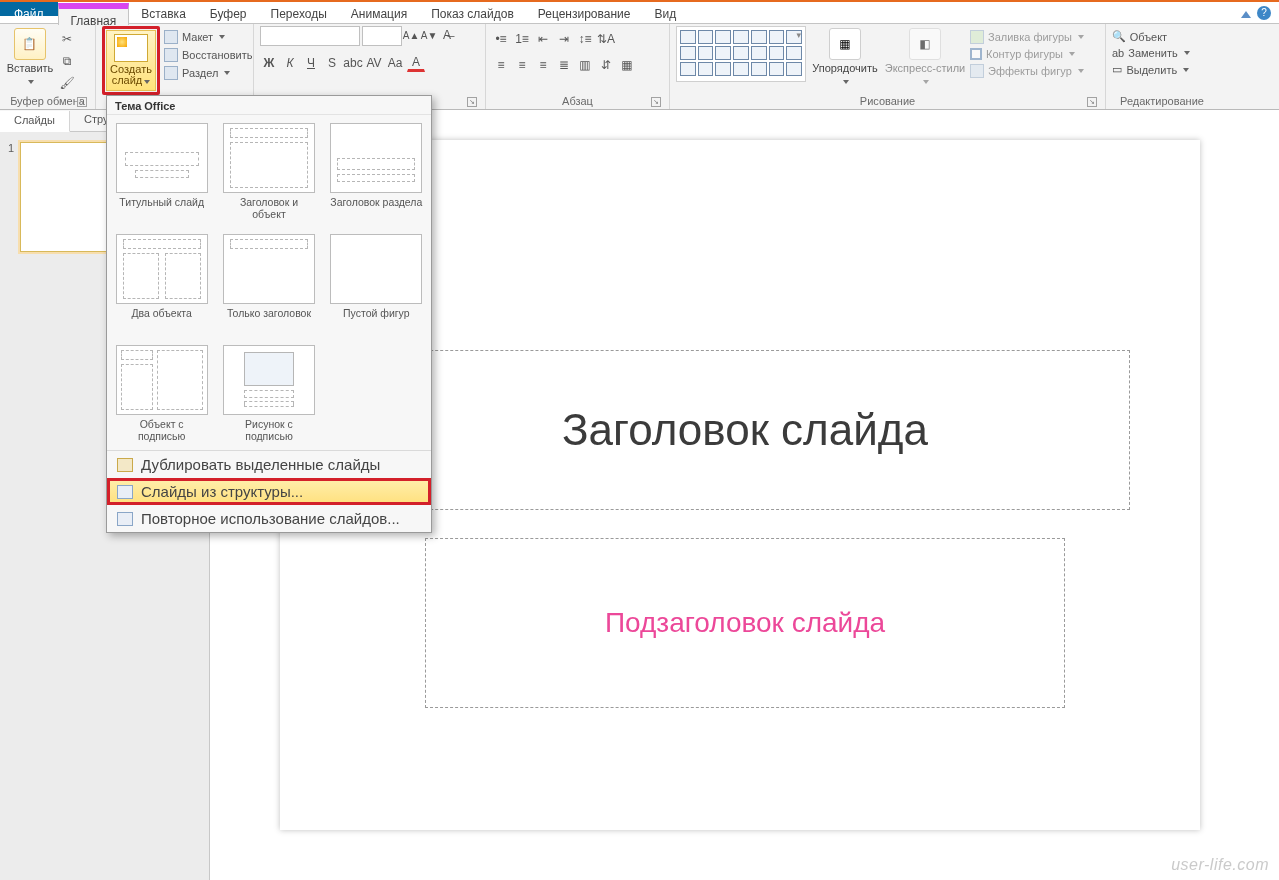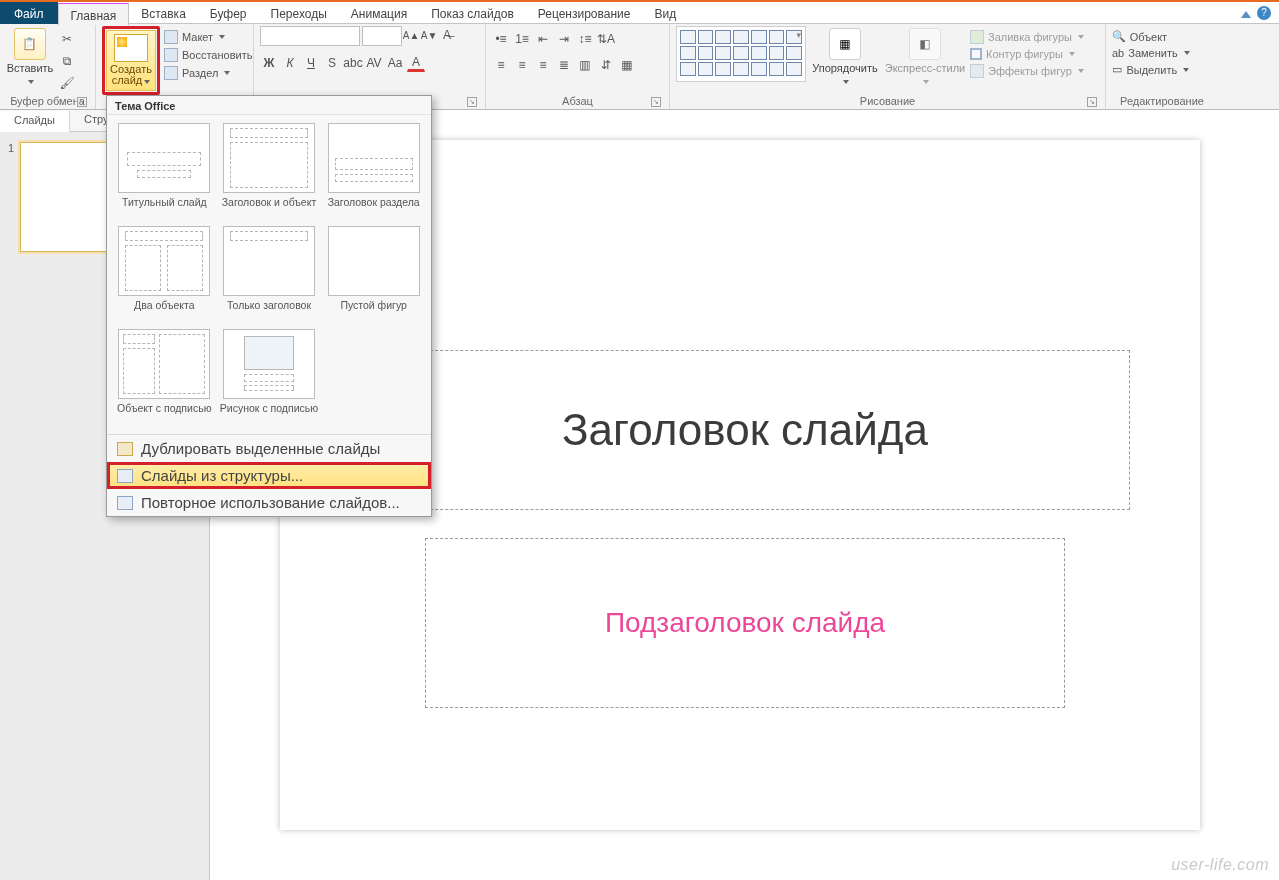--- a/index.html
+++ b/index.html
@@ -1,23 +1,23 @@
 <!DOCTYPE html>
 <html><head>
 <meta charset="utf-8">
 <style>
   * { box-sizing: border-box; margin: 0; padding: 0; }
   html, body { width: 1279px; height: 880px; font-family: "Segoe UI", Tahoma, sans-serif; font-size: 12px; background:#e6e6e6; overflow:hidden; }
   
   .orange-line { height:2px; background:#e66a1f; }
   
   .tabs-bar { height:22px; background:#fff; border-bottom:1px solid #c4c4c4; display:flex; align-items:stretch; }
-  .file-tab { background:#0c4a6e; color:#fff; padding:3px 14px 0 14px; font-size:12px; height:22px; line-height:18px; }
+  .file-tab { background:#0369a1; color:#fff; padding:3px 14px 0 14px; font-size:12px; height:14px; line-height:18px; }
   .tab { padding:3px 12px 0 12px; color:#444; height:22px; line-height:18px; cursor:default; }
-  .tab.active { background:#f3f3f3; border-left:1px solid #c4c4c4; border-right:1px solid #c4c4c4; border-top:1px solid #d946ef; position:relative; top:1px; height:22px; }
+  .tab.active { background:#f3f3f3; border-left:1px solid #c4c4c4; border-right:1px solid #c4c4c4; border-top:6px solid #d946ef; position:relative; top:1px; height:22px; }
   .tabs-right { margin-left:auto; display:flex; align-items:center; gap:6px; padding-right:8px; }
   .arrow-up { width:0;height:0;border-left:5px solid transparent;border-right:5px solid transparent;border-bottom:7px solid #5a8ec7;display:inline-block;margin-top:4px; }
   .help-circ { width:14px;height:14px;border-radius:50%;background:#3d87c7;color:#fff;font-size:10px;line-height:14px;text-align:center;display:inline-block; }
   
   .ribbon { height:86px; background:#f3f3f3; border-bottom:1px solid #b9b9b9; display:flex; }
   .group { border-right:1px solid #d7d7d7; padding:2px 6px 0 6px; display:flex; flex-direction:column; }
   .group-body { flex:1; display:flex; align-items:flex-start; gap:4px; }
   .group-title { text-align:center; font-size:11px; color:#6a6a6a; padding:1px 0 2px 0; position:relative; }
   .launcher { position:absolute; right:2px; bottom:2px; width:10px; height:10px; border:1px solid #a2a2a2; font-size:7px; line-height:8px; text-align:center; color:#777;}
   .big-btn { display:flex; flex-direction:column; align-items:center; width:48px; padding-top:2px; }
@@ -50,21 +50,21 @@
   .thumb-num { font-size:11px; color:#5c5c5c;}
   .thumb { width:160px; height:110px; background:#fff; border:1px solid #d8b95a; box-shadow:0 0 0 2px #f7deae; }
   .editor { flex:1; background:#fff; position:relative; overflow:hidden;}
   .slide-canvas { position:absolute; left:70px; top:30px; width:920px; height:690px; background:#fff; box-shadow:0 0 6px rgba(0,0,0,.25); }
   .ph { position:absolute; border:1px dashed #9a9a9a; display:flex; align-items:center; justify-content:center; color:#5b5b5b; }
   .ph-title { left:80px; top:210px; width:770px; height:160px; font-size:44px; color:#3b3b3b; }
   .ph-sub { left:145px; top:398px; width:640px; height:170px; font-size:28px; color:#ec4899; }
   
   .dropdown { position:absolute; left:106px; top:95px; width:326px; background:#f7f7f7; border:1px solid #9a9a9a; box-shadow:3px 3px 8px rgba(0,0,0,.3); z-index:50; }
   .dd-header { font-weight:bold; font-size:11px; padding:4px 8px 2px 8px; color:#333; border-bottom:1px solid #e3e3e3;}
-  .dd-grid { display:grid; grid-template-columns:repeat(3,1fr); gap:6px; padding:8px; }
+  .dd-grid { display:grid; grid-template-columns:repeat(3,1fr); gap:14px; padding:8px; }
   .layout-item { display:flex; flex-direction:column; align-items:center; gap:3px; }
   .layout-thumb { width:92px; height:70px; background:#fff; border:1px solid #bcbcbc; position:relative; }
   .layout-thumb .bar { position:absolute; border:1px dashed #b6b6b6; }
   .layout-label { font-size:10.5px; color:#555; text-align:center; line-height:12px; min-height:24px; }
   .dd-footer { border-top:1px solid #dadada; }
   .dd-row { display:flex; align-items:center; gap:8px; padding:5px 10px; font-size:15px; color:#444; }
   .dd-row .ficon { width:16px;height:14px;background:#f3e8c7;border:1px solid #caa94a; }
   .dd-row.highlight { background:linear-gradient(#ffefae,#ffe07c); }
   .dd-row.red-outline { outline:3px solid #d3202a; outline-offset:-3px; }
   .watermark { position:absolute; right:10px; bottom:6px; font-size:16px; color:rgba(180,180,180,.7); font-style:italic; letter-spacing:.5px;}

